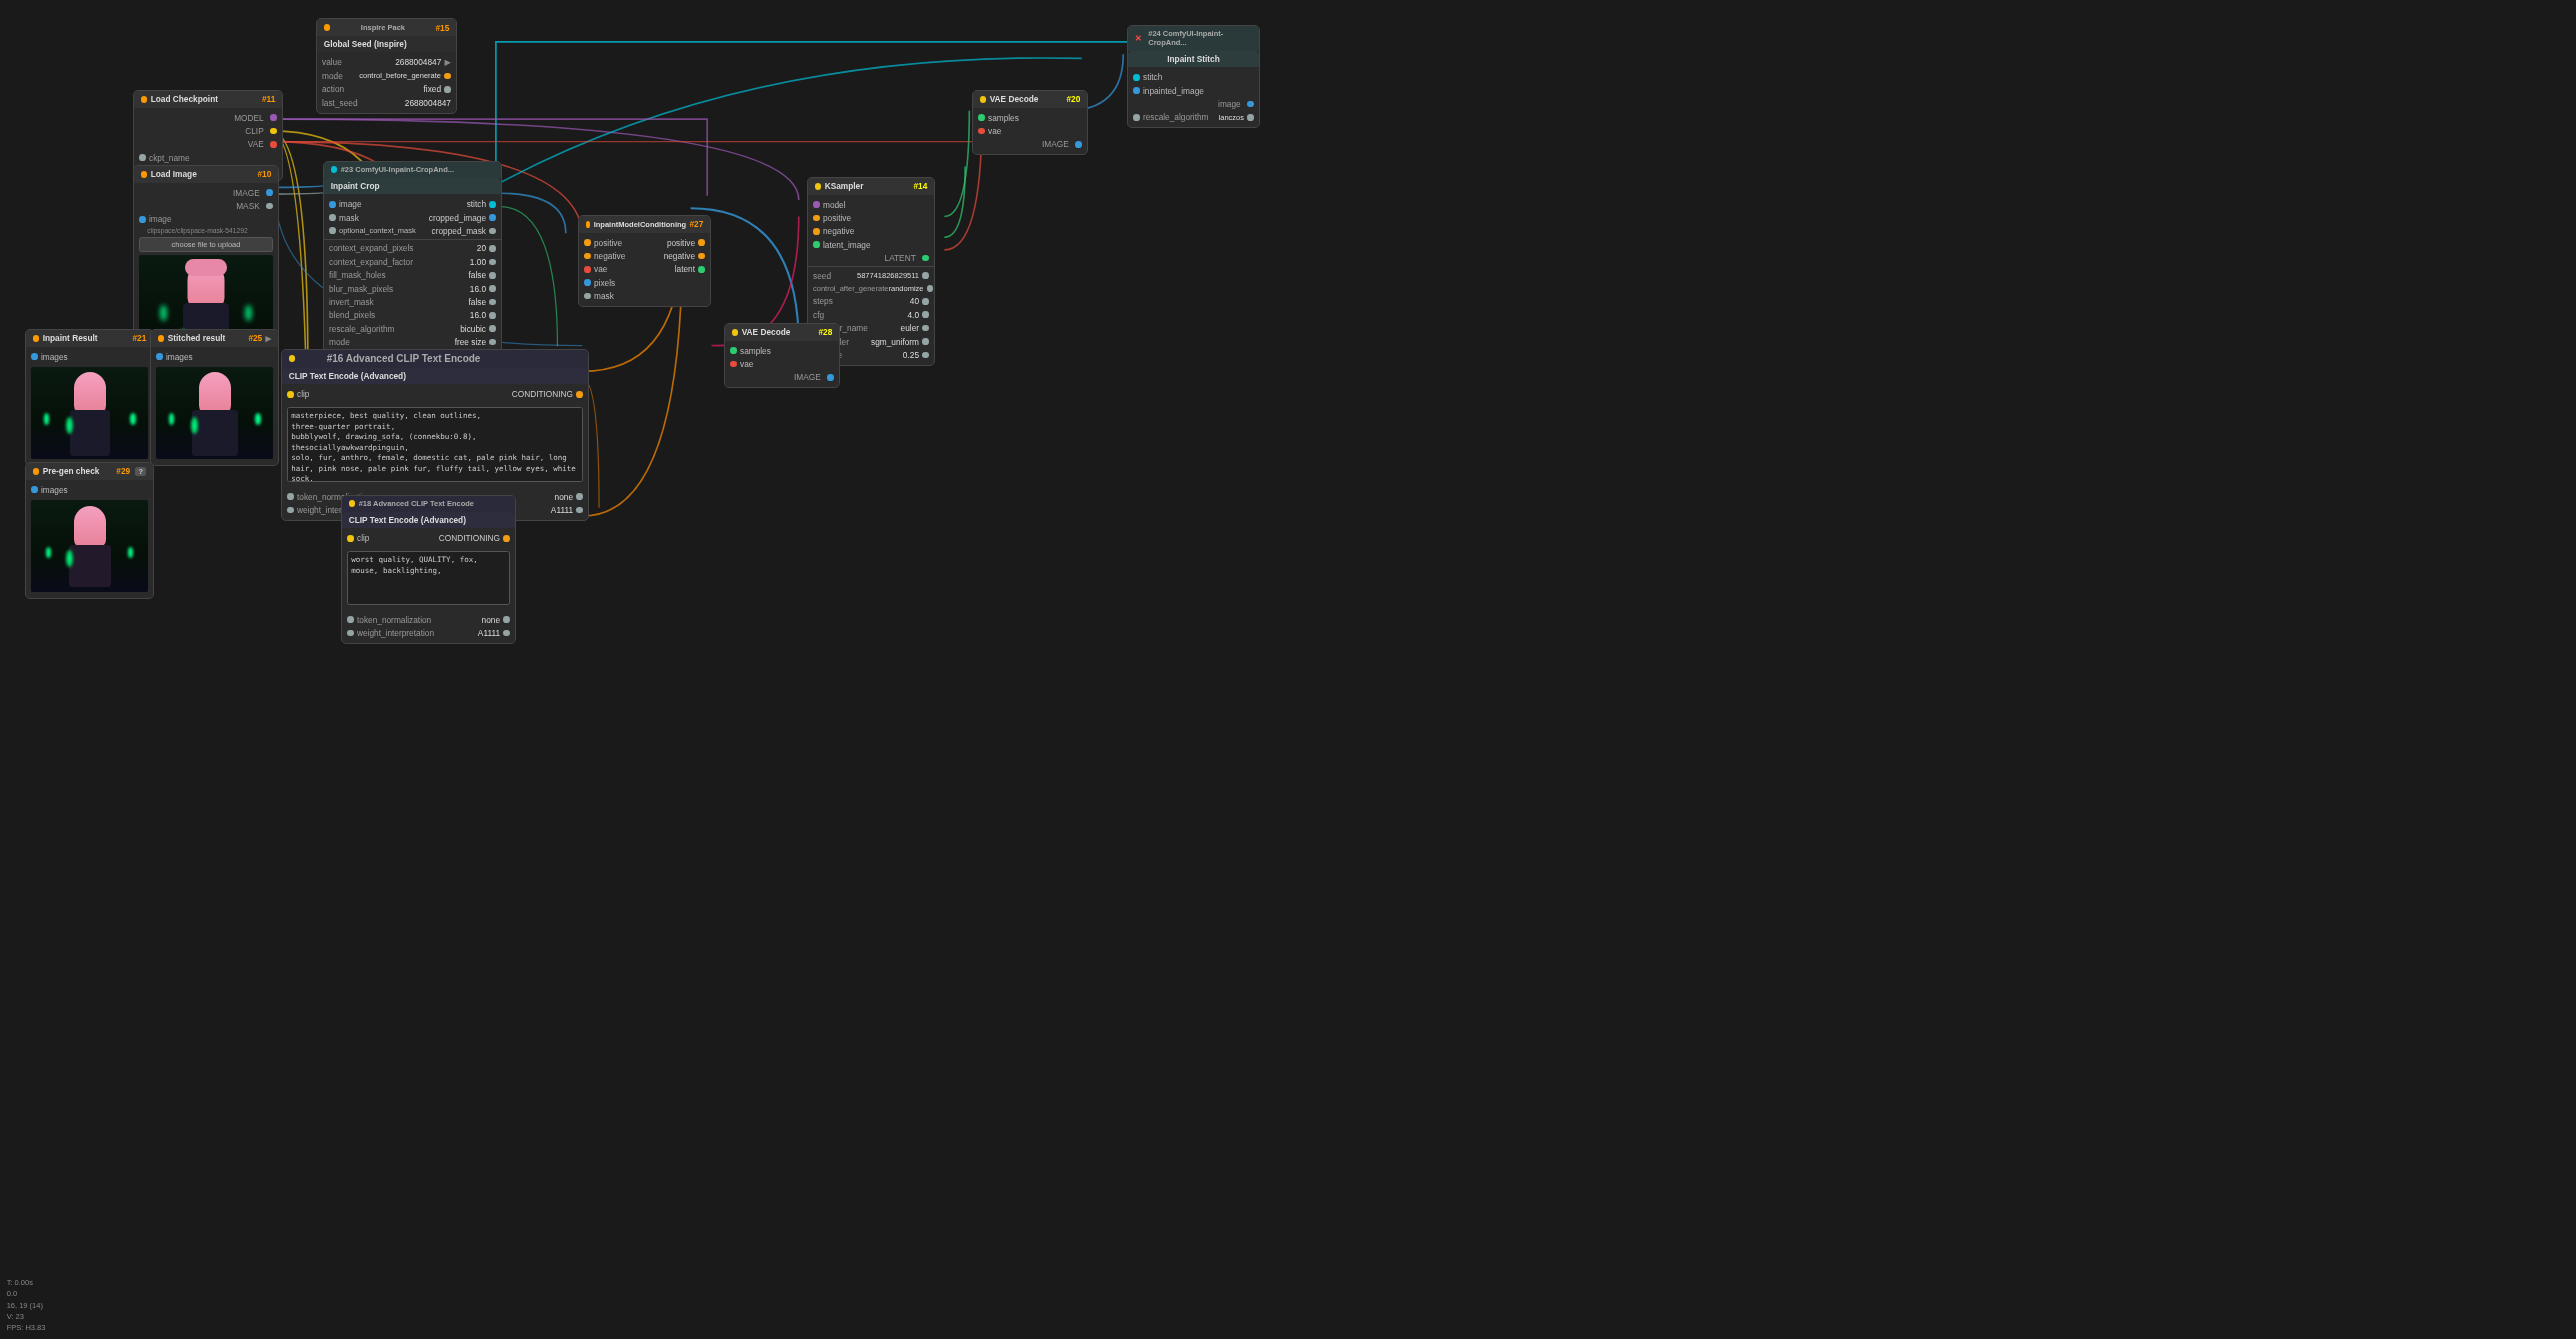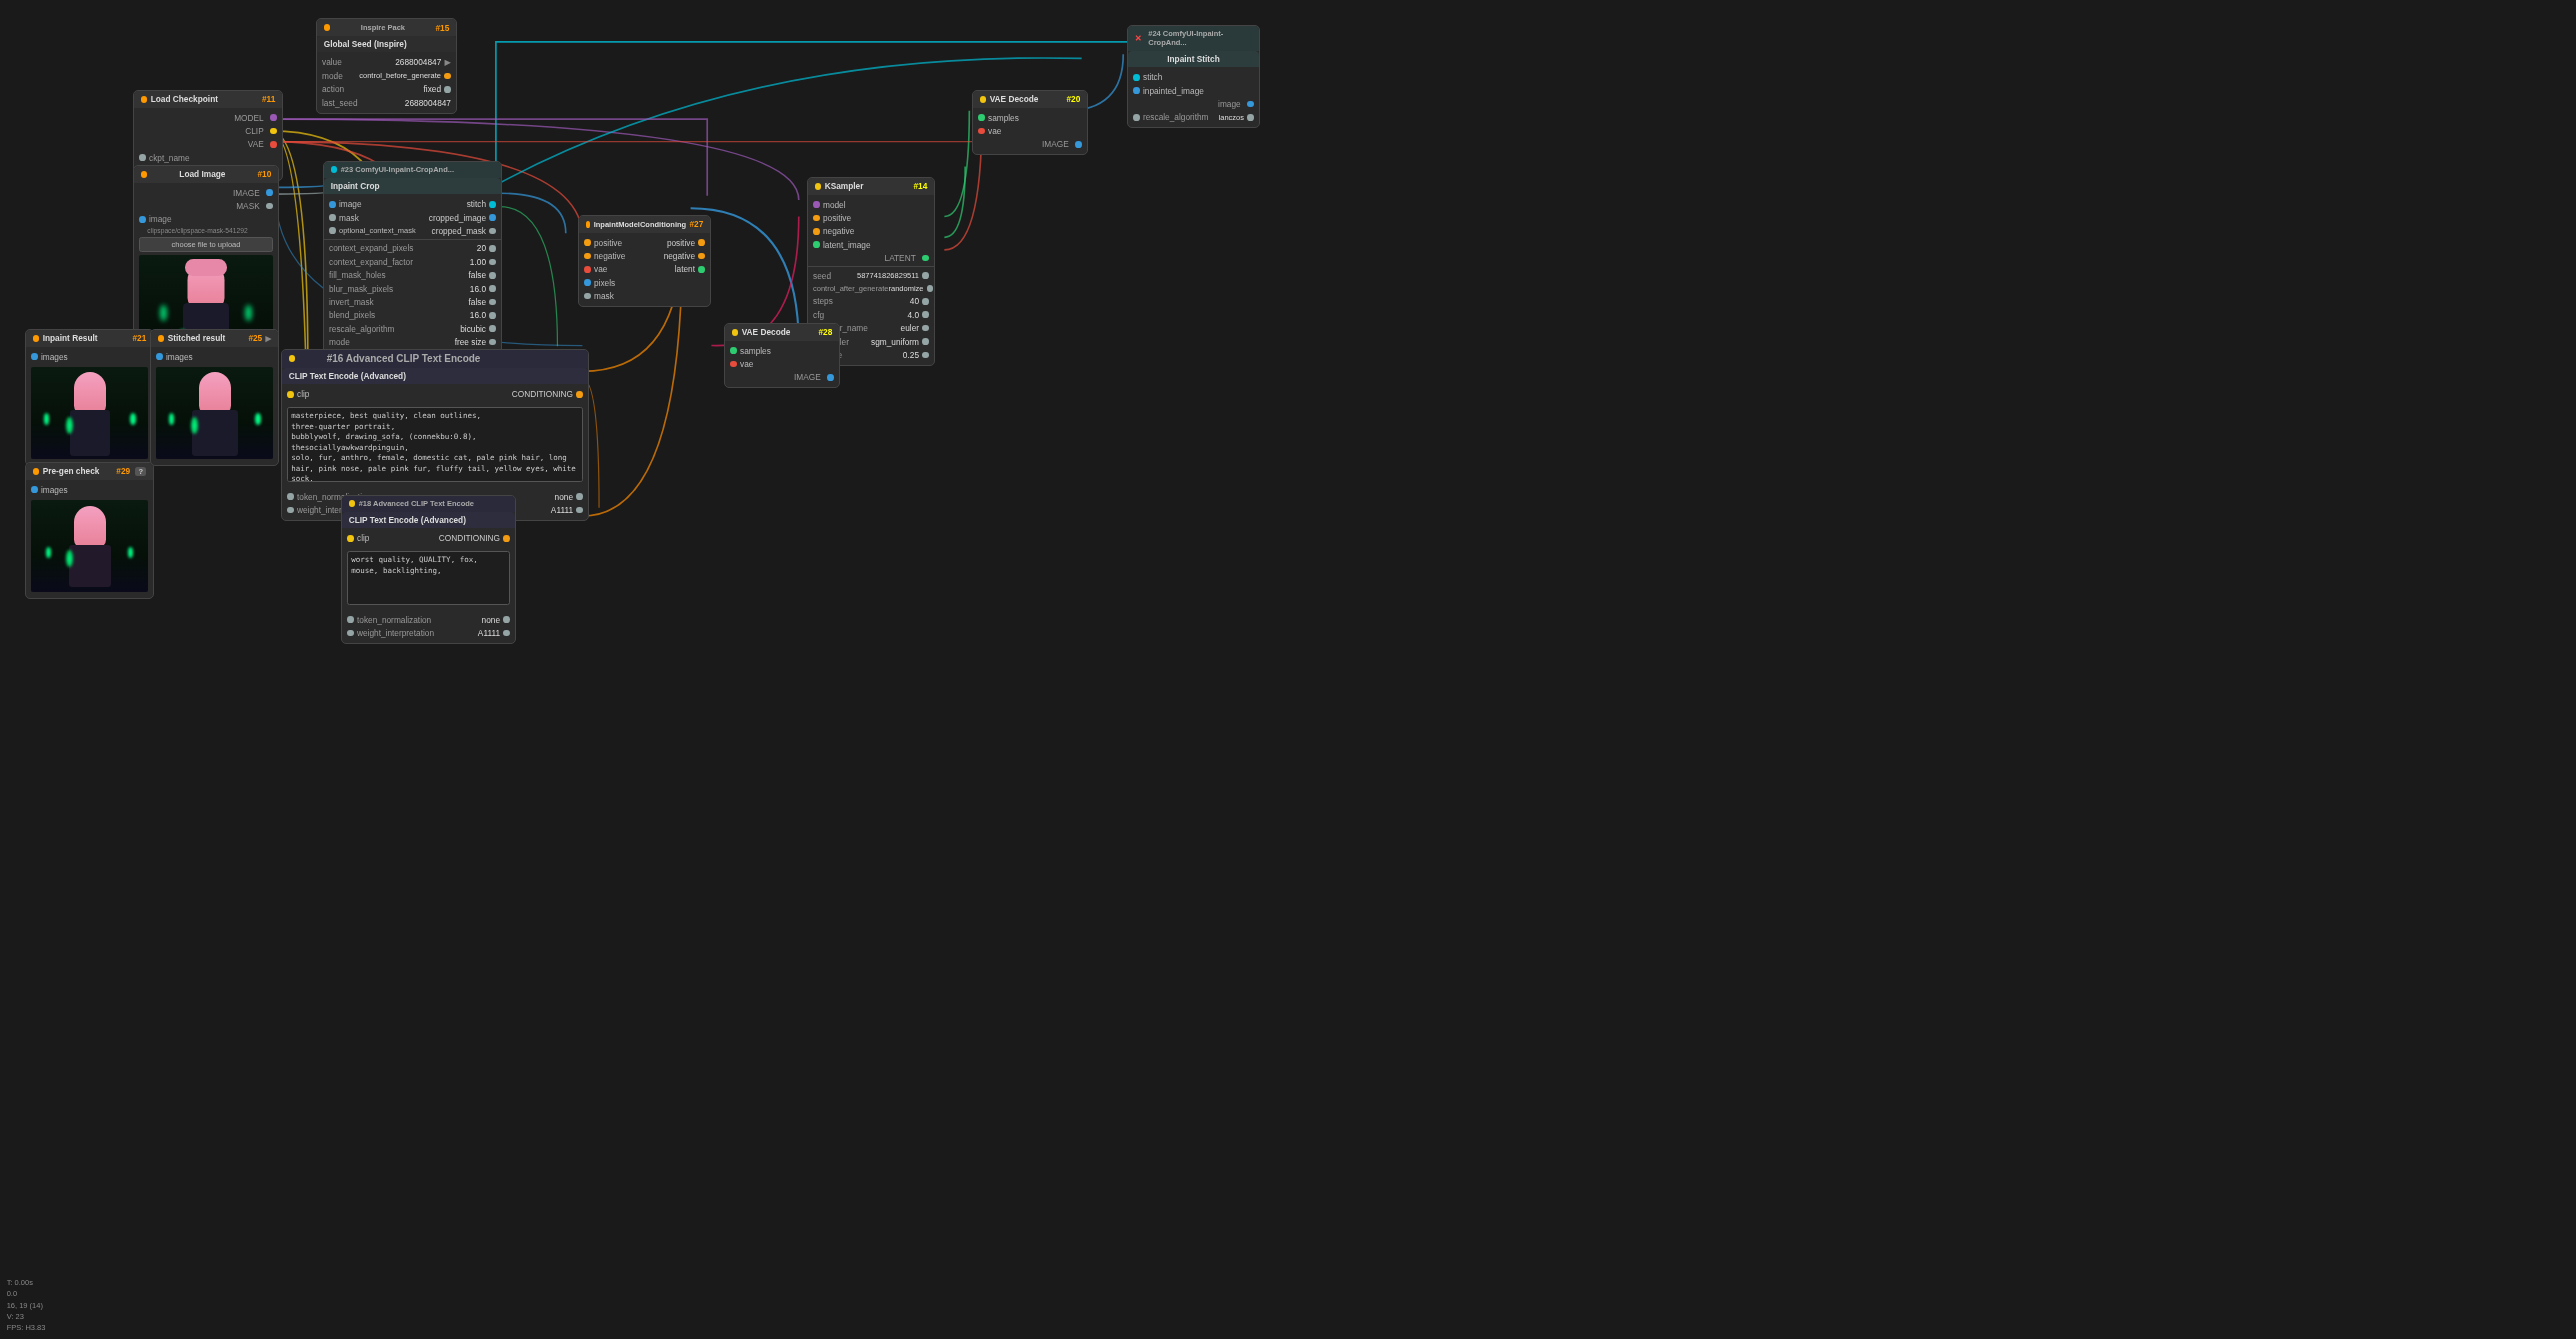--- a/index.html
+++ b/index.html
@@ -343,21 +343,21 @@
     </div>
     <div class="node-row" style="padding-left:13.3px;">
       <span style="font-size:7.5px; color:#aaa; word-break:break-all;">SDXL\JinkersNoob.safetensors</span>
     </div>
   </div>
 </div>
 
 <div class="node" style="left:133px; top:165px; width:146px;">
   <div class="node-header">
     <span class="dot node-title-dot-orange"></span>
-    <span style="flex:1;text-align:center;">Load Image</span>
+    <span style="flex:1;">Load Image</span>
     <span class="badge-orange">#10</span>
   </div>
   <div class="node-body">
     <div class="node-row align-right">
       <span class="row-label-right">IMAGE</span>
       <span class="port-right port-blue"></span>
     </div>
     <div class="node-row align-right">
       <span class="row-label-right">MASK</span>
       <span class="port-right port-gray"></span>

